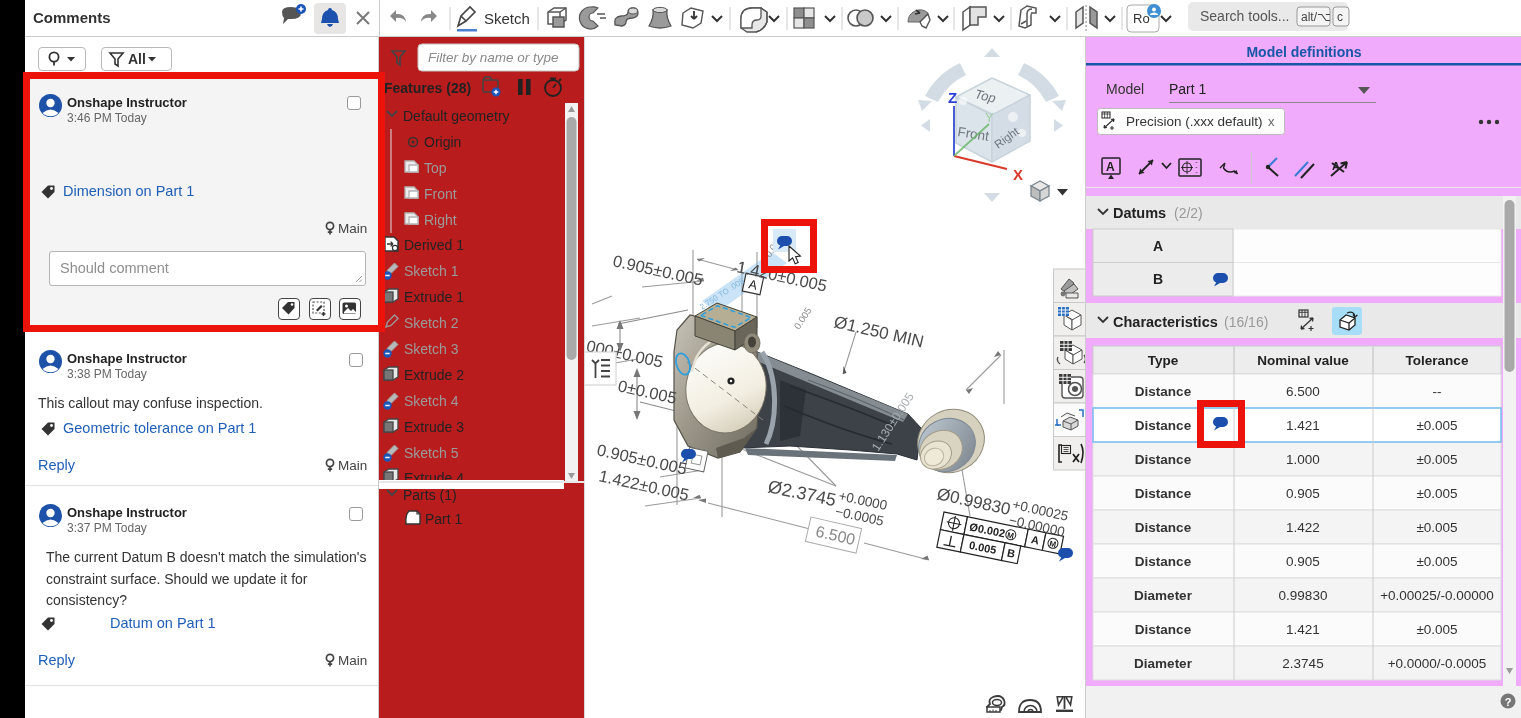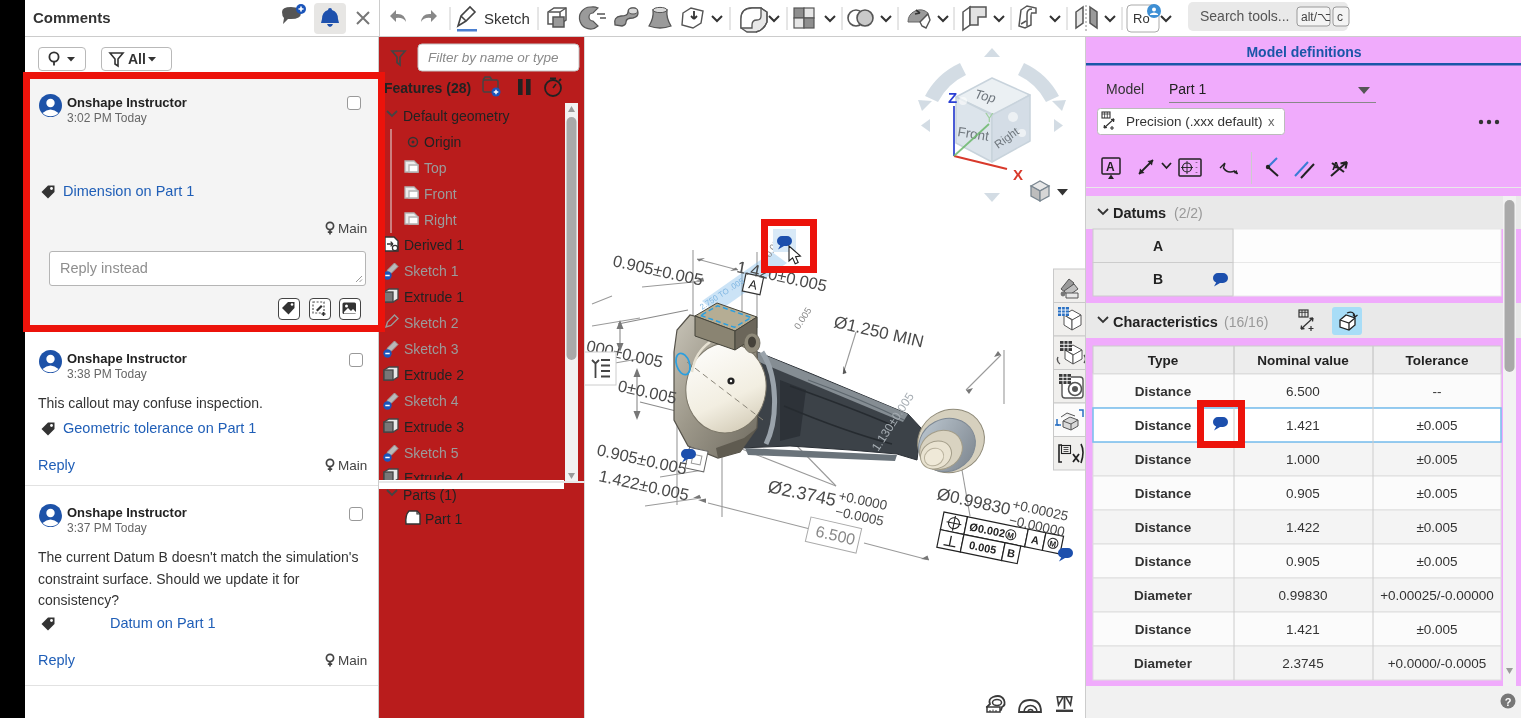--- a/index.html
+++ b/index.html
@@ -160,34 +160,34 @@
         </svg>
     </div>
 
     <div class="abs" style="left:0;top:42px;width:354px;height:246px;background:#f4f4f4;"></div>
     <svg class="abs" style="left:14px;top:57px" width="23" height="23">
         <circle cx="11.5" cy="11.5" r="11.5" fill="#1d52a8"></circle>
         <circle cx="11.5" cy="9" r="4.2" fill="#fff"></circle>
         <path d="M3.5 19 q8-7 16 0 a 11.5 11.5 0 0 1-16 0z" fill="#fff"></path>
       </svg>
     <div class="cname" style="left:42px; top:58px;">Onshape Instructor</div>
-    <div class="ctime" style="left:42px; top:74px;">3:02 PM Today</div>
+    <div class="ctime" style="left:42px; top:74px;">3:46 PM Today</div>
     <div class="cbx" style="left:322px; top:59px;"></div>
     <svg class="abs" style="left:15px;top:147px" width="16" height="16">
         <path d="M1.5 8 L8 1.5 L14.5 1.5 L14.5 8 L8 14.5 L1.5 8 Z" fill="#333"></path>
         <circle cx="11.5" cy="4.5" r="1.4" fill="#fff"></circle>
       </svg>
     <div class="clink" style="left:38px; top:146px;">Dimension on Part 1</div>
     <svg class="abs" style="left:299px;top:184px" width="12" height="16">
         <circle cx="6" cy="5" r="3.6" fill="none" stroke="#444" stroke-width="1.7"></circle>
         <path d="M6 8.6 v5 M3.8 11.2 h4.4" stroke="#444" stroke-width="1.7"></path>
       </svg>
     <div class="cmain" style="left:313px; top:184px;">Main</div>
     <div class="abs" style="left:24px; top:214px; width:317px; height:35px; background:#fff; border:1px solid #b5b5b5; border-radius:3px;">
-      <div style="position:absolute; left:10px; top:8px; font-size:14.5px; color:#8e8e8e;">Reply instead</div>
+      <div style="position:absolute; left:10px; top:8px; font-size:14.5px; color:#8e8e8e;">Should comment</div>
       <svg style="position:absolute; right:2px; bottom:2px" width="8" height="8">
           <path d="M7 1 L1 7 M7 4.5 L4.5 7" stroke="#999" stroke-width="1"></path>
         </svg>
     </div>
     <div class="abs" style="left:253px; top:261px; width:22px; height:22px; border:1.6px solid #444; border-radius:4px; background:#fff;">
       <svg width="19" height="19">
           <path d="M3 9 L9 3 L15.5 3 L15.5 9 L9.5 15.5 L3 9Z" fill="#333"></path>
           <circle cx="13" cy="5.5" r="1.3" fill="#fff"></circle>
         </svg>
     </div>
@@ -229,21 +229,21 @@
     <div class="csep" style="top:448px;"></div>
 
     <svg class="abs" style="left:14px;top:467px" width="23" height="23">
         <circle cx="11.5" cy="11.5" r="11.5" fill="#1d52a8"></circle>
         <circle cx="11.5" cy="9" r="4.2" fill="#fff"></circle>
         <path d="M3.5 19 q8-7 16 0 a 11.5 11.5 0 0 1-16 0z" fill="#fff"></path>
       </svg>
     <div class="cname" style="left:42px; top:468px;">Onshape Instructor</div>
     <div class="ctime" style="left:42px; top:484px;">3:37 PM Today</div>
     <div class="cbx" style="left:324px; top:470px;"></div>
-    <div class="cbody" style="left:13px; top:510px; width:332px;">The current Datum B doesn't match the simulation's constraint surface. Should we update it for consistency?</div>
+    <div class="cbody" style="left:21px; top:510px; width:332px;">The current Datum B doesn't match the simulation's constraint surface. Should we update it for consistency?</div>
     <svg class="abs" style="left:15px;top:579px" width="16" height="16">
         <path d="M1.5 8 L8 1.5 L14.5 1.5 L14.5 8 L8 14.5 L1.5 8 Z" fill="#333"></path>
         <circle cx="11.5" cy="4.5" r="1.4" fill="#fff"></circle>
       </svg>
     <div class="clink" style="left:38px; top:578px;margin-left:47px;">Datum on Part 1</div>
     <div class="clink" style="left:13px; top:615px;">Reply</div>
     <svg class="abs" style="left:299px;top:616px" width="12" height="16">
         <circle cx="6" cy="5" r="3.6" fill="none" stroke="#444" stroke-width="1.7"></circle>
         <path d="M6 8.6 v5 M3.8 11.2 h4.4" stroke="#444" stroke-width="1.7"></path>
       </svg>

